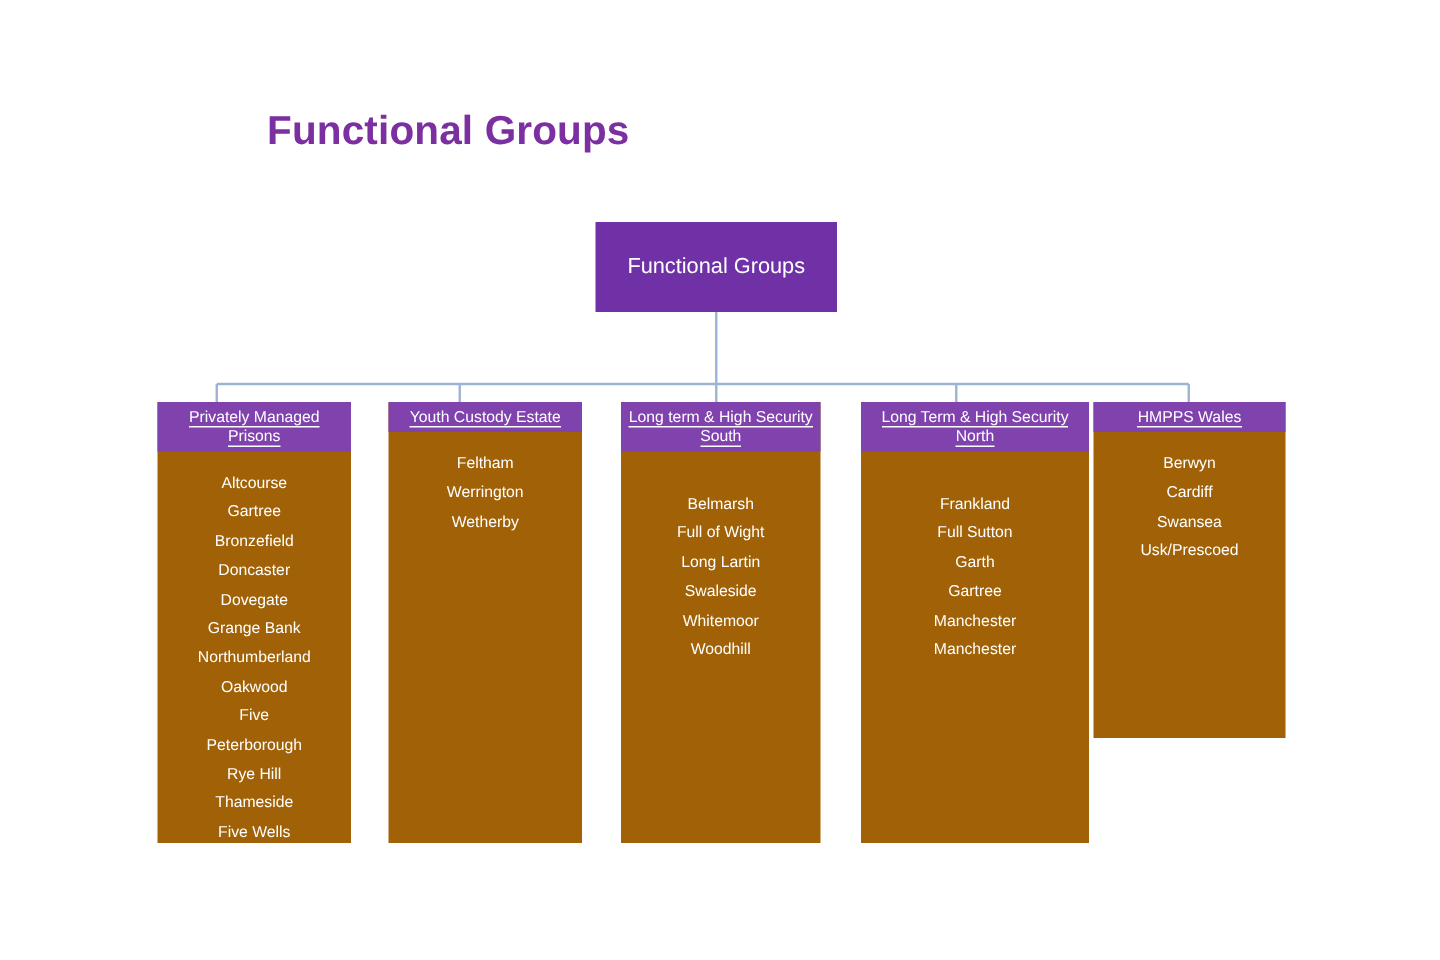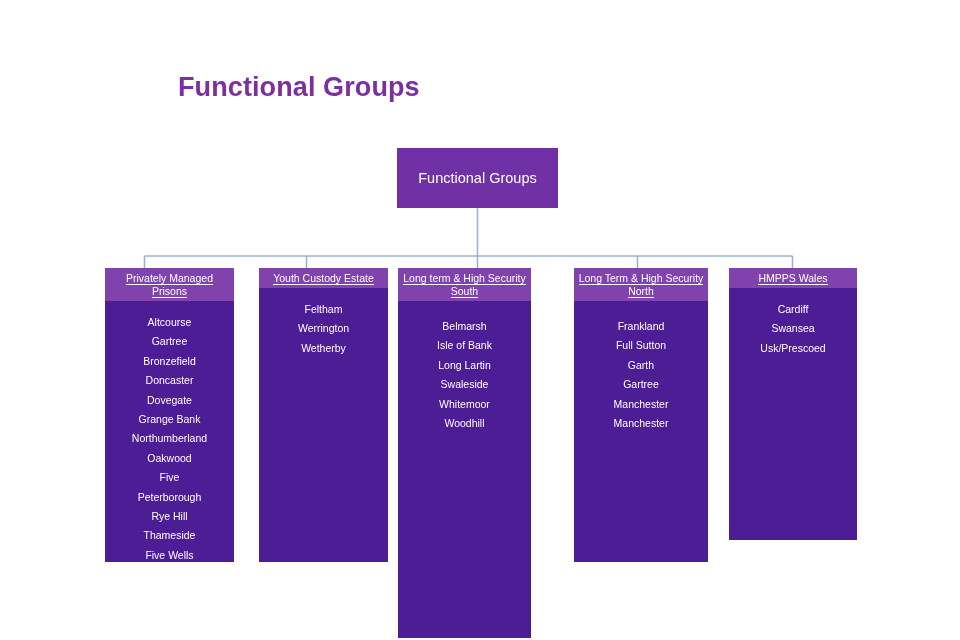--- a/index.html
+++ b/index.html
@@ -48,21 +48,21 @@
     display: flex;
     align-items: center;
     justify-content: center;
     font-size: 14.5px;
   }
 
   
   .column {
     position: absolute;
     top: 268px;
-    background: #4c1d95;
+    background: #a16207;
     color: #ffffff;
     box-sizing: border-box;
   }
   .col-header {
     background: #8043ae;
     text-align: center;
     font-size: 10.5px;
     line-height: 13px;
     padding: 4px 3px 3px 3px;
     box-sizing: border-box;
@@ -78,26 +78,26 @@
     line-height: 19.4px;
     padding-top: 12px;
   }
   .col-body .item {
     white-space: nowrap;
   }
 
   
   #col-0 { left: 105px;  width: 129px; height: 294px; }
   #col-1 { left: 259px;  width: 129px; height: 294px; }
-  #col-2 { left: 398px;  width: 133px; height: 370px; }
-  #col-3 { left: 574px;  width: 134px; height: 294px; }
-  #col-4 { left: 729px;  width: 128px; height: 272px; }
+  #col-2 { left: 414px;  width: 133px; height: 294px; }
+  #col-3 { left: 574px;  width: 152px; height: 294px; }
+  #col-4 { left: 729px;  width: 128px; height: 224px; }
 
   
-  #col-2 .col-body, #col-3 .col-body { padding-top: 16px; text-align: center; }
+  #col-2 .col-body, #col-3 .col-body { padding-top: 26px; text-align: center; }
 </style>
 </head>
 <body>
 
 <div id="page-title">Functional Groups</div>
 
 <svg id="connectors" viewBox="0 0 960 640" xmlns="http://www.w3.org/2000/svg">
 
   <path d="M 477.5 208 L 477.5 256" stroke="#9db3d4" stroke-width="1.6" fill="none"></path>
 
@@ -145,21 +145,21 @@
     <div class="item">Wetherby</div>
   </div>
 </div>
 
 <div class="column" id="col-2">
   <div class="col-header">
     <span>Long term &amp; High Security South</span>
   </div>
   <div class="col-body">
     <div class="item">Belmarsh</div>
-    <div class="item">Isle of Bank</div>
+    <div class="item">Full of Wight</div>
     <div class="item">Long Lartin</div>
     <div class="item">Swaleside</div>
     <div class="item">Whitemoor</div>
     <div class="item">Woodhill</div>
   </div>
 </div>
 
 <div class="column" id="col-3">
   <div class="col-header">
     <span>Long Term &amp; High Security North</span>
@@ -172,17 +172,18 @@
     <div class="item">Manchester</div>
     <div class="item">Manchester</div>
   </div>
 </div>
 
 <div class="column" id="col-4">
   <div class="col-header">
     <span>HMPPS Wales</span>
   </div>
   <div class="col-body">
+    <div class="item">Berwyn</div>
     <div class="item">Cardiff</div>
     <div class="item">Swansea</div>
     <div class="item">Usk/Prescoed</div>
   </div>
 </div>
 
 </body></html>

